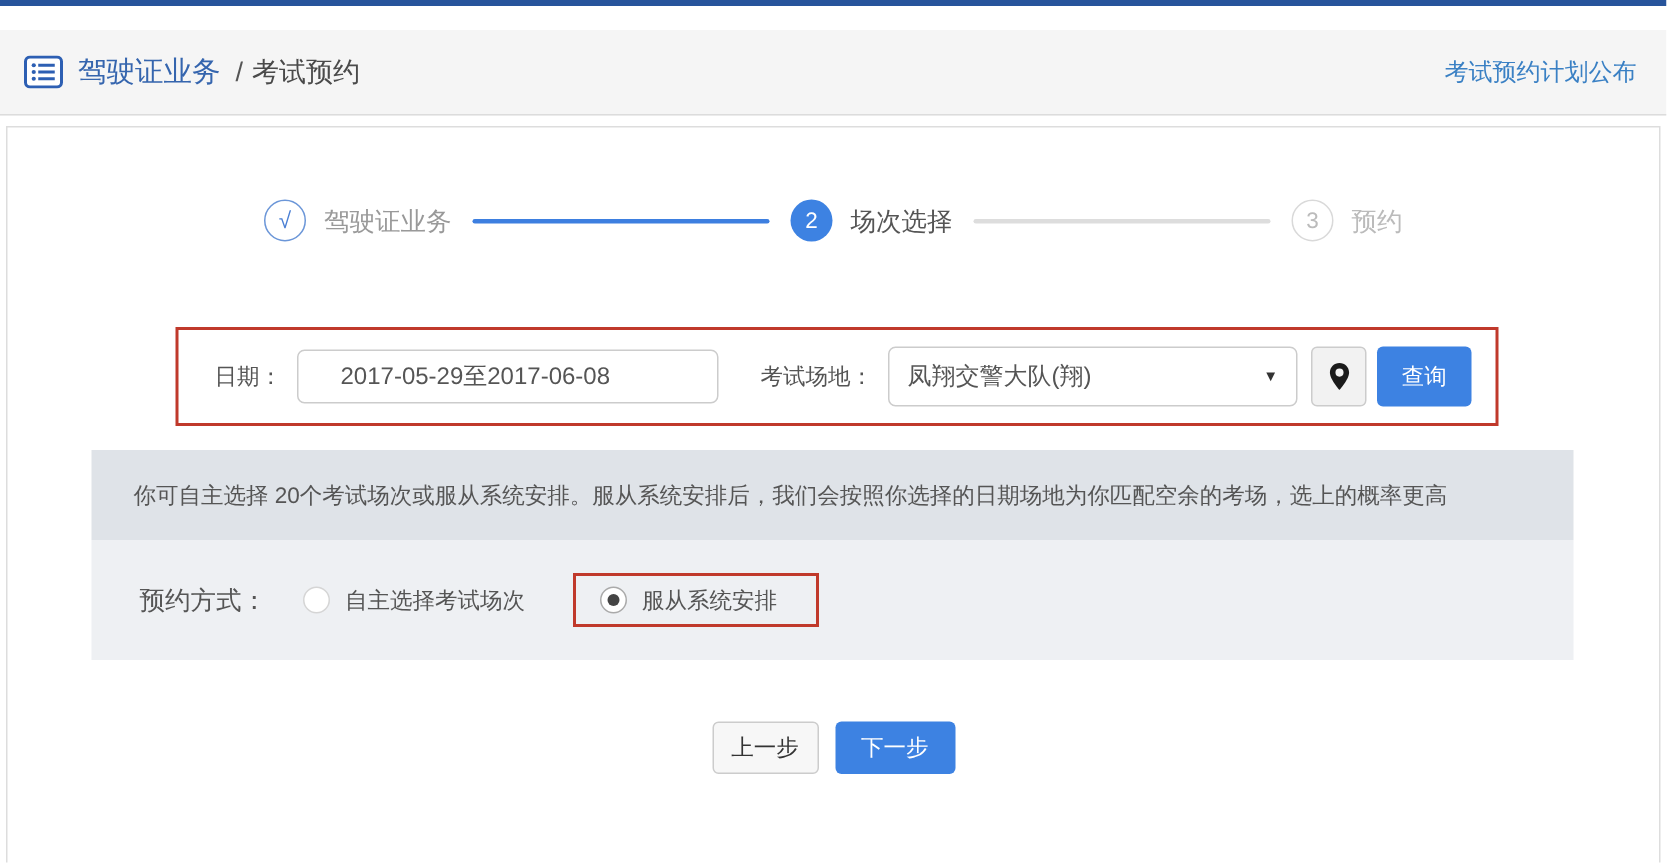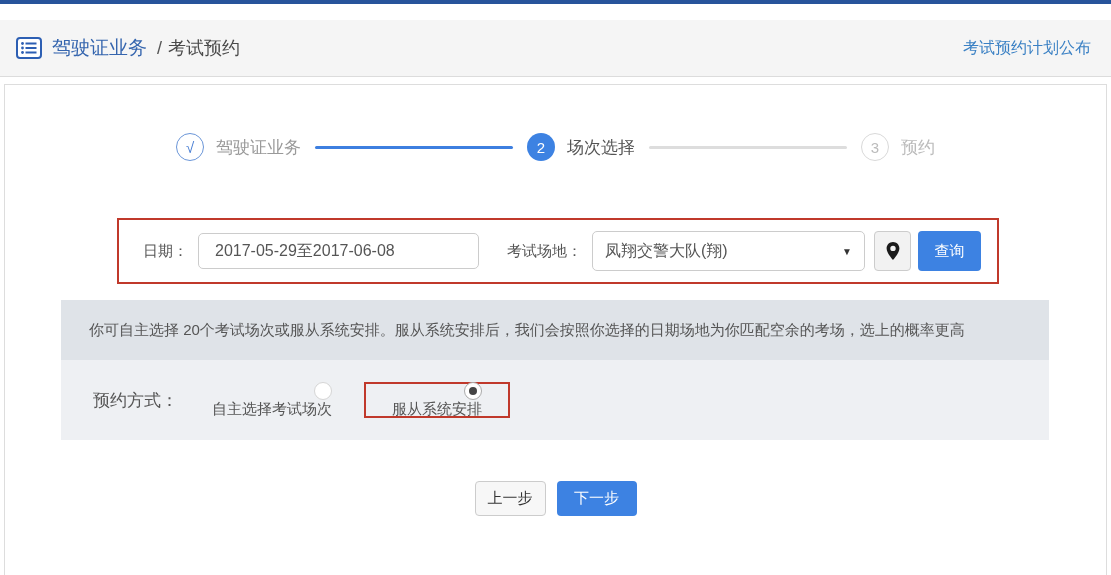--- a/index.html
+++ b/index.html
@@ -31,40 +31,40 @@
   .step-pending .step-label { color:#bbb; }
   .connector { width:198px; height:3px; margin:0 14px; border-radius:2px; }
   .connector.blue { background:#3d7fe0; }
   .connector.gray { background:#ddd; }
 
   
   .filter-box { margin:57px 0 0 112px; width:882px; height:66px; border:2px solid #c0392b;
     display:flex; align-items:center; padding-left:24px; }
   .f-label { font-size:15px; color:#555; white-space:nowrap; }
   .date-input { width:281px; height:36px; margin-left:10px; border:1px solid #ccc; border-radius:5px;
-    padding:0 16px; font-size:16px; color:#555; outline:none;
+    padding:0 28px; font-size:16px; color:#555; outline:none;
     font-family:"Liberation Sans","DejaVu Sans",sans-serif; }
   .venue-label { margin-left:28px; }
   .venue-select { width:273px; height:40px; margin-left:10px; border:1px solid #ccc; border-radius:5px;
     background:#fff; display:flex; align-items:center; padding:0 12px; font-size:16px; color:#555;
     cursor:pointer; }
   .venue-select .arrow { margin-left:auto; font-size:10px; color:#333; }
   .loc-btn { width:37px; height:40px; margin-left:9px; border:1px solid #ccc; border-radius:4px;
     background:#f2f2f2; display:flex; align-items:center; justify-content:center; cursor:pointer; }
   .query-btn { width:63px; height:40px; margin-left:7px; border:none; border-radius:4px;
     background:#3d82e2; color:#fff; font-size:15px; cursor:pointer;
     font-family:"Liberation Sans","DejaVu Sans",sans-serif; }
 
   
   .notice { margin:16px 0 0 56px; width:988px; height:60px; background:#dfe3e8;
     display:flex; align-items:center; padding-left:28px; font-size:15px; color:#555; }
   .option-section { margin:0 0 0 56px; width:988px; height:80px; background:#eef0f3;
     display:flex; align-items:center; padding-left:32px; }
   .opt-label { font-size:17px; color:#555; }
-  .radio-row { display:flex; align-items:flex-end;flex-direction:column; }
+  .radio-row { display:flex; align-items:center; }
   .radio { width:18px; height:18px; border-radius:50%; background:#fff; border:1px solid #d5d5d5;
     display:flex; align-items:center; justify-content:center; cursor:pointer; flex:0 0 auto; }
   .radio .dot { width:8px; height:8px; border-radius:50%; background:transparent; }
   .radio.checked { border:1px solid #aaa; }
   .radio.checked .dot { background:#444; }
   .radio-label { margin-left:10px; font-size:15px; color:#555; cursor:pointer; white-space:nowrap; }
   .radio-group-1 { margin-left:24px; }
   .sel-box { margin-left:32px; border:2px solid #c0392b; height:36px; display:flex;
     align-items:center; padding:0 26px 0 16px; }
 

